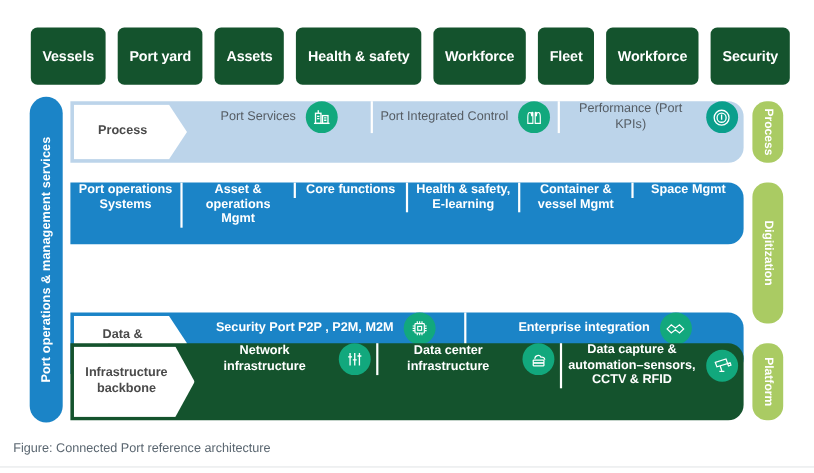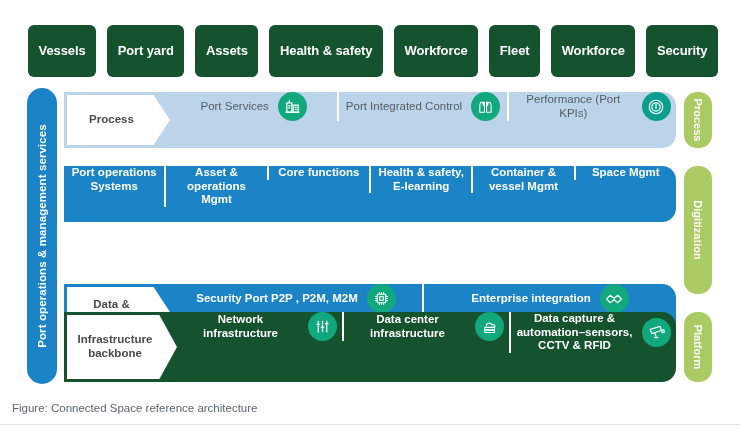--- a/index.html
+++ b/index.html
@@ -253,15 +253,15 @@
             <path d="M3 8.5l13-4 2 5.5-13 4z"></path>
               <path d="M18 10l3-1 1 3-3 1z"></path>
             <line x1="9" y1="13" x2="11" y2="19"></line>
               <line x1="8" y1="19.5" x2="14" y2="19.5"></line>
           </svg>
         </span>
       </div>
     </div>
   </div>
 
-  <div class="caption">Figure: Connected Space reference architecture</div>
+  <div class="caption">Figure: Connected Port reference architecture</div>
   <div class="hrule"></div>
 </div>
 
 </body></html>

